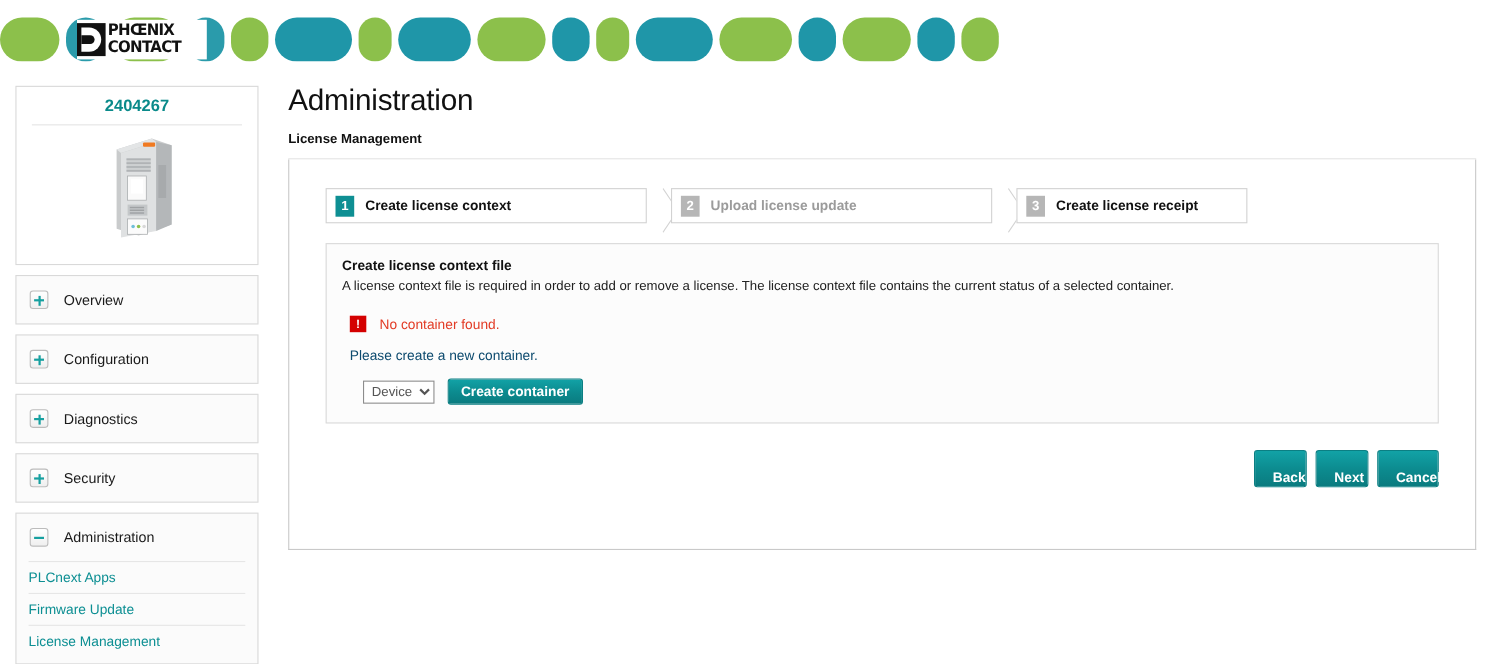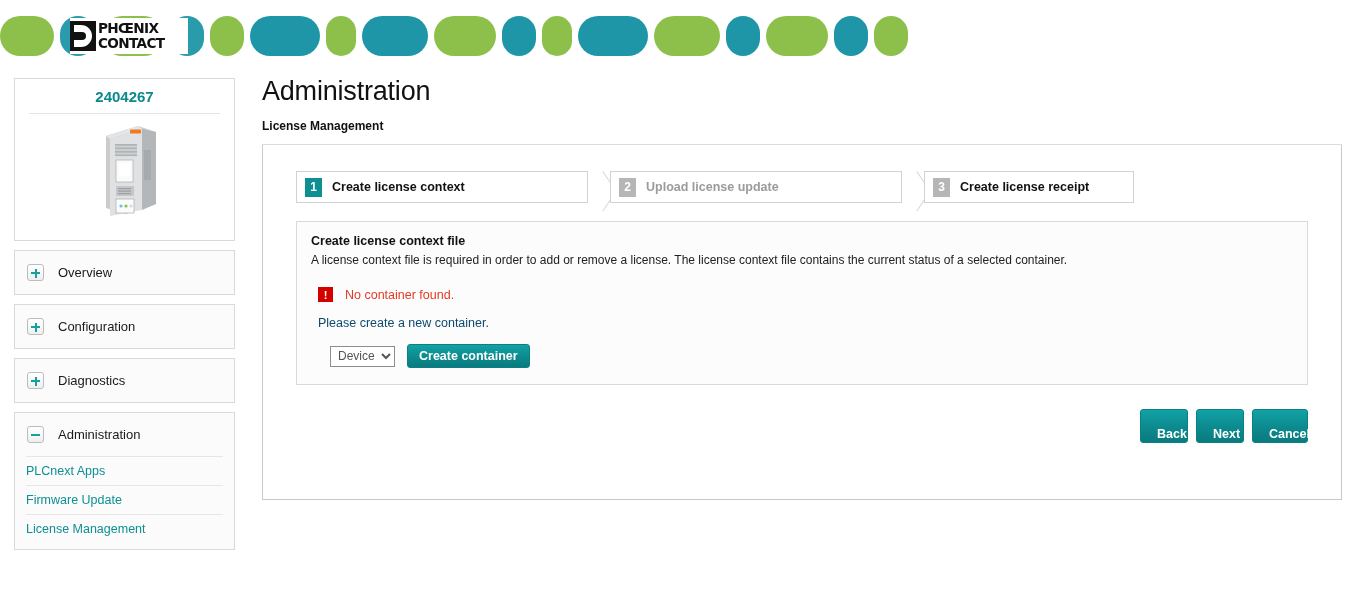--- a/index.html
+++ b/index.html
@@ -466,20 +466,26 @@
       </div>
     </div>
 
     <div class="nav-group">
       <div class="nav-head">
         <span class="tog plus"></span>
         <span>Diagnostics</span>
       </div>
     </div>
 
+    <div class="nav-group">
+      <div class="nav-head">
+        <span class="tog plus"></span>
+        <span>Security</span>
+      </div>
+    </div>
 
     <div class="nav-group">
       <div class="nav-head">
         <span class="tog"></span>
         <span>Administration</span>
       </div>
       <div class="sub-list">
         <div class="sub-item">
           <span>PLCnext Apps</span>
         </div>

